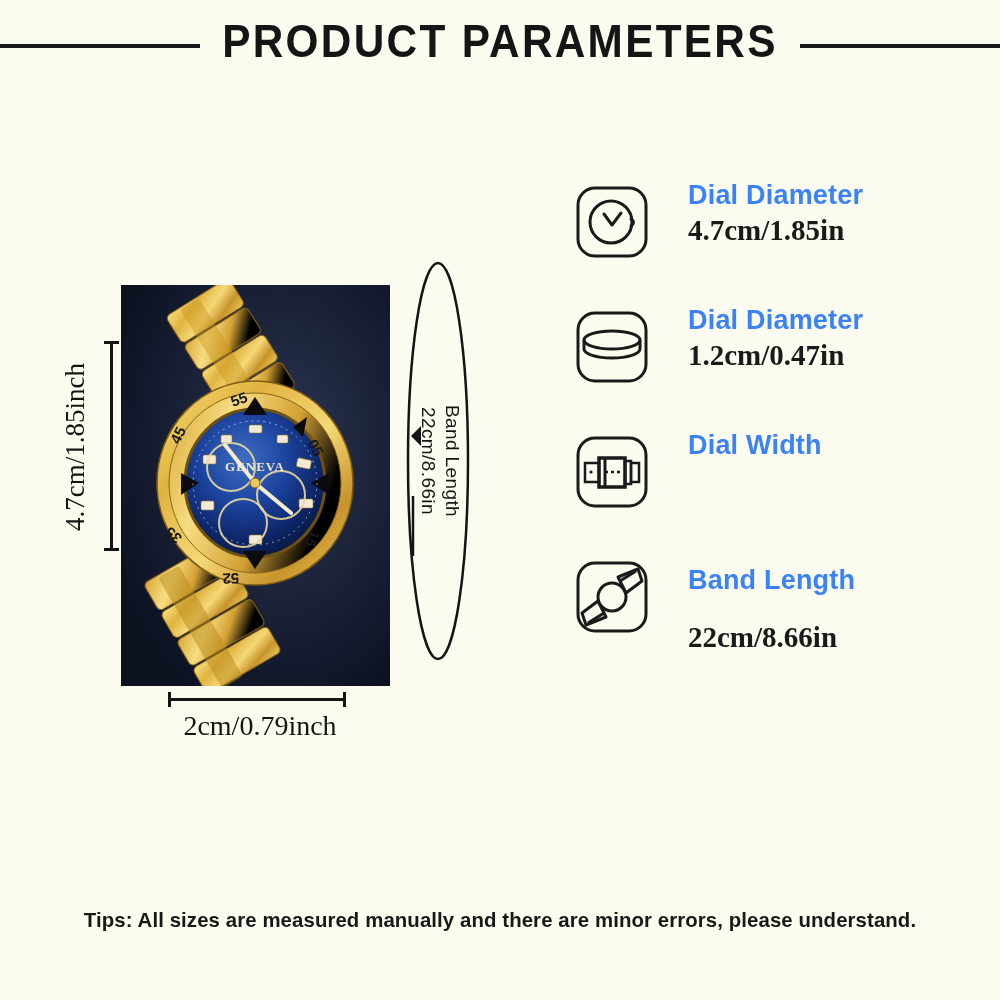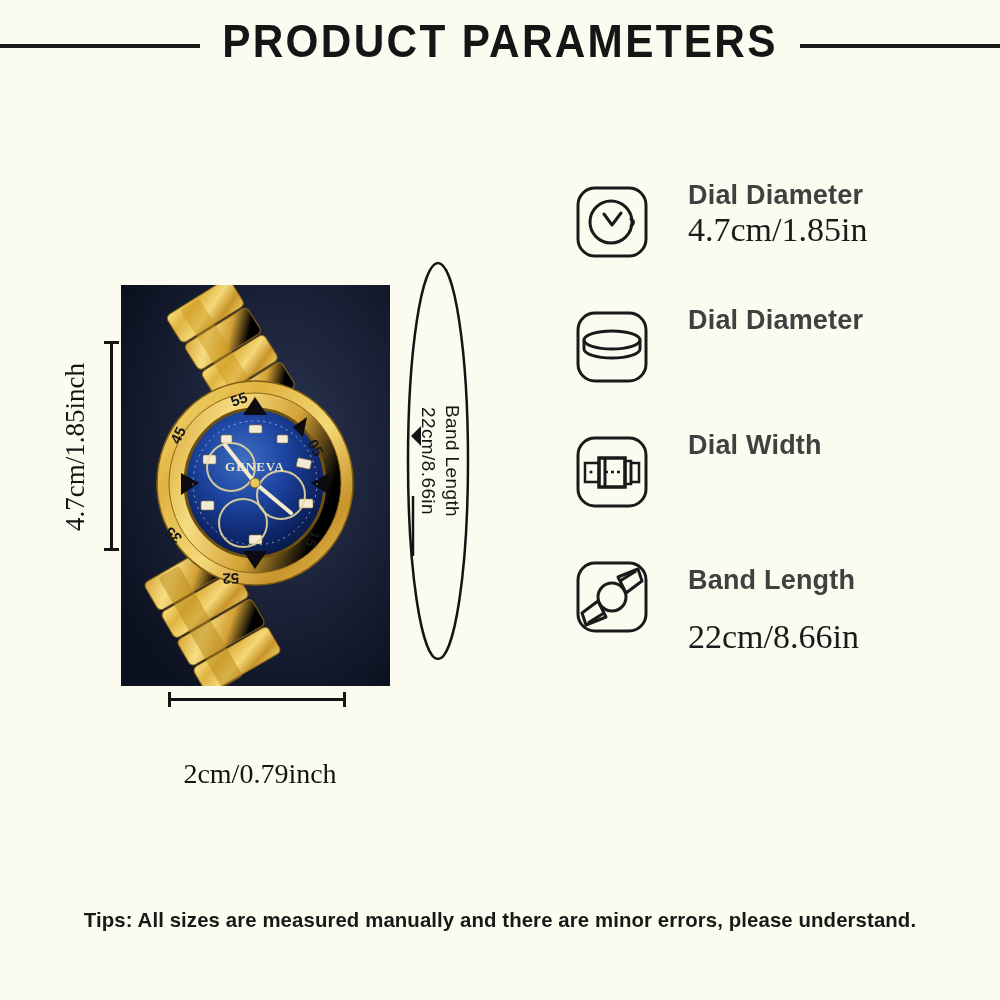--- a/index.html
+++ b/index.html
@@ -62,21 +62,21 @@
 
   
   .dim-h{position:absolute;left:168px;top:692px;width:178px;height:14px;}
   .dim-h .bar{position:absolute;left:0;top:6px;width:178px;height:3px;background:#141414;}
   .dim-h .cap{position:absolute;top:0;width:3px;height:15px;background:#141414;}
   .dim-h .cap.l{left:0;}
   .dim-h .cap.r{left:175px;}
   .dim-h-label{
     position:absolute;left:110px;top:710px;width:300px;
     font-family:"Liberation Serif",serif;
-    font-size:28px;color:#141414;text-align:center;white-space:nowrap;margin-top:48px;
+    font-size:28px;color:#141414;text-align:center;white-space:nowrap;
   }
 
   
   .oval{position:absolute;left:404px;top:256px;width:68px;height:410px;}
   .oval svg{position:absolute;left:0;top:0;}
   .oval-text{
     position:absolute;left:0;top:0;width:68px;height:410px;
   }
   .oval-text .line{
     position:absolute;
@@ -98,30 +98,31 @@
   .spec-icon{
     position:absolute;left:14px;top:6px;width:76px;height:76px;
   }
   .spec-icon svg{display:block;}
   .spec-text{position:absolute;left:128px;top:0;width:290px;}
   .spec-label{
     font-family:"Liberation Sans Narrow","Liberation Sans",sans-serif;
     font-weight:700;
     font-size:27px;
     letter-spacing:0.2px;
-    color:#404040;
+    color:#3b82f6;
     line-height:34px;
     white-space:nowrap;
   }
   .spec-value{
     font-family:"Liberation Serif",serif;
-    font-size:34px;
+    font-size:29px;
     color:#1a1a1a;
     line-height:36px;
     white-space:nowrap;
+    font-weight:bold;
   }
   .spec.last .spec-label{padding-top:10px;}
   .spec.last .spec-value{padding-top:22px;}
 
   
   .footer{
     position:absolute;left:0;top:908px;width:1000px;
     text-align:center;
     font-family:"Liberation Sans Narrow","Liberation Sans",sans-serif;
     font-weight:700;
@@ -293,20 +294,21 @@
     <div class="spec">
       <div class="spec-icon">
         <svg width="76" height="76" viewBox="0 0 76 76">
           <rect x="4" y="4" width="68" height="68" rx="17" fill="none" stroke="#1a1a1a" stroke-width="3"></rect>
           <ellipse cx="38" cy="31" rx="28" ry="9" fill="none" stroke="#1a1a1a" stroke-width="3"></ellipse>
           <path d="M10 31 v9 a28 9 0 0 0 56 0 v-9" fill="none" stroke="#1a1a1a" stroke-width="3"></path>
         </svg>
       </div>
       <div class="spec-text">
         <div class="spec-label">Dial Diameter</div>
+        <div class="spec-value">1.2cm/0.47in</div>
       </div>
     </div>
 
     <div class="spec">
       <div class="spec-icon">
         <svg width="76" height="76" viewBox="0 0 76 76">
           <rect x="4" y="4" width="68" height="68" rx="17" fill="none" stroke="#1a1a1a" stroke-width="3"></rect>
           <rect x="11" y="29" width="14" height="19" fill="none" stroke="#1a1a1a" stroke-width="2.5"></rect>
           <rect x="25" y="24" width="26" height="29" fill="none" stroke="#1a1a1a" stroke-width="3.5"></rect>
           <rect x="51" y="27" width="6" height="23" fill="none" stroke="#1a1a1a" stroke-width="2.5"></rect>

